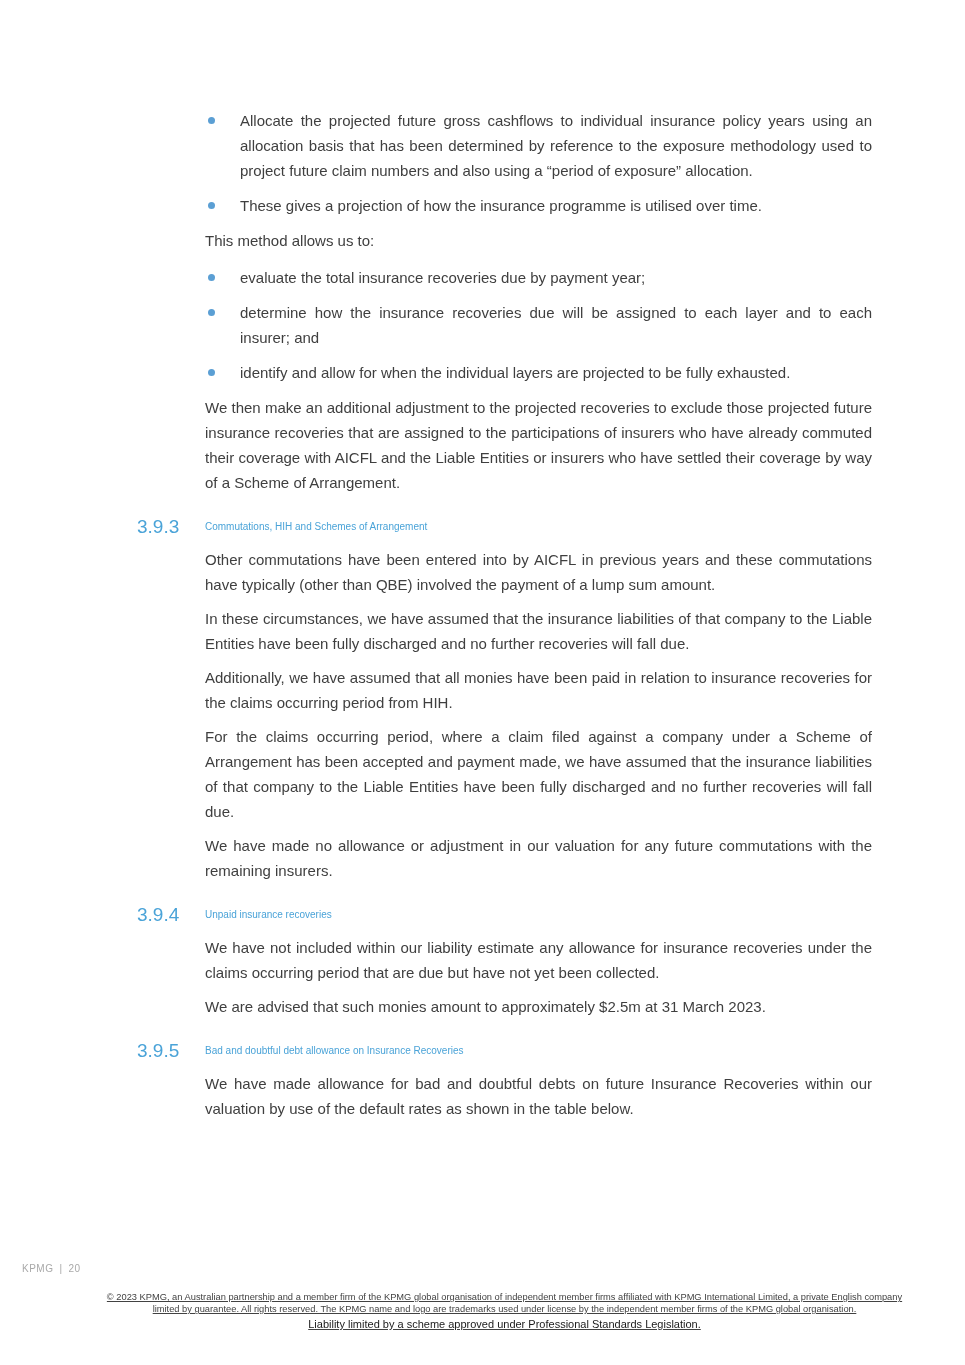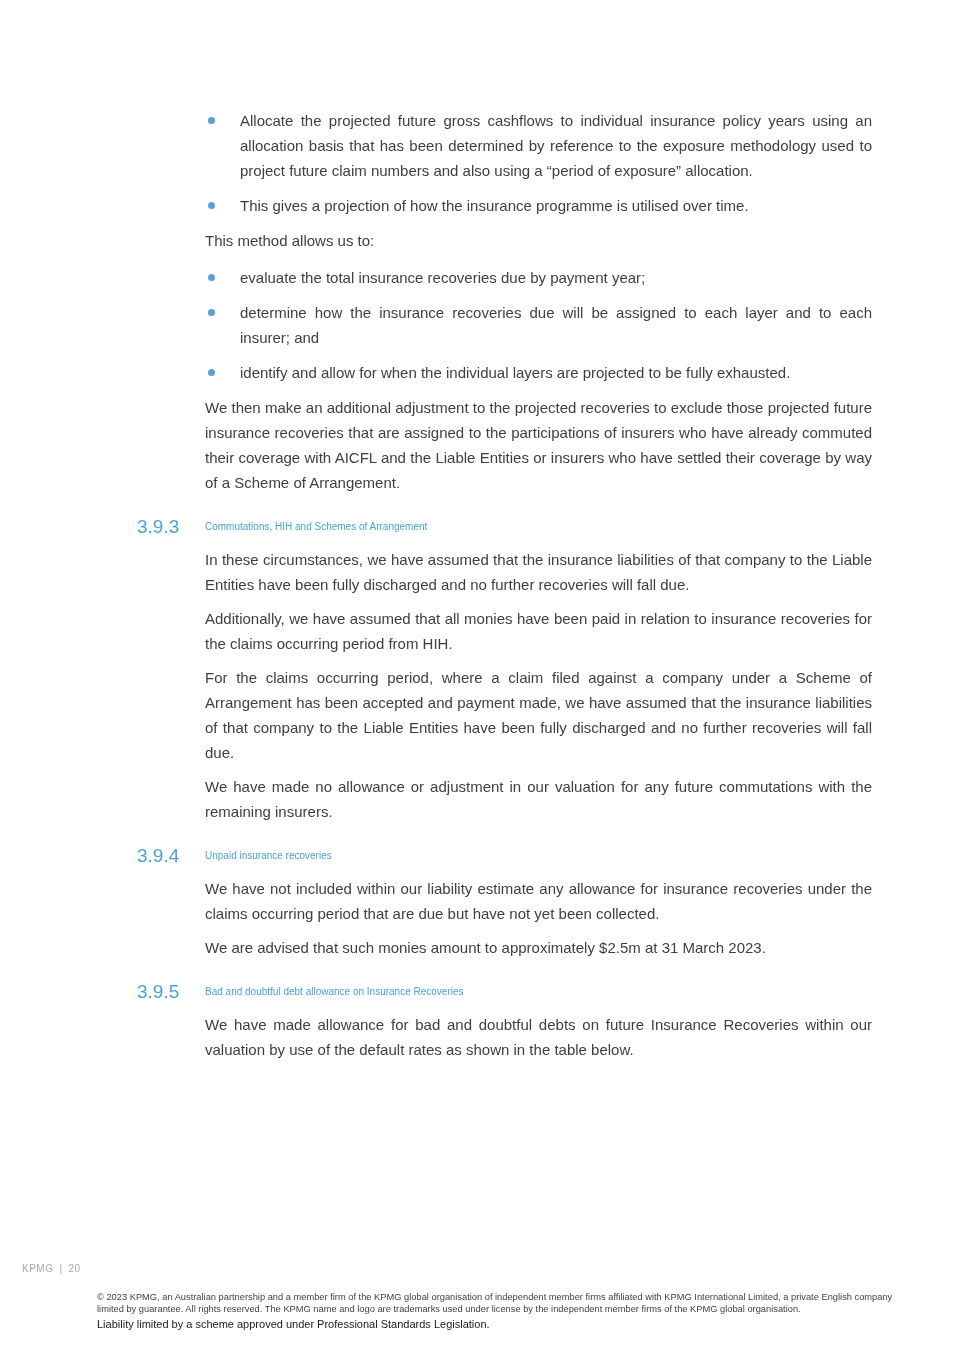--- a/index.html
+++ b/index.html
@@ -78,23 +78,25 @@
     color: #a9a9a9;
     font-size: 10px;
     letter-spacing: 0.5px;
   }
   .footer-marker .sep { margin: 0 6px; }
   .footer-legal {
     position: absolute;
     top: 1291px;
     left: 75px;
     width: 815px;
+    text-align: center;
     color: #424242;
     font-size: 9.3px;
     line-height: 12px;
+    text-decoration: underline;
   }
   .footer-liability {
     margin-top: 2px;
     color: #1a1a1a;
     font-size: 11px;
     line-height: 14px;
   }
 </style>
 </head>
 <body>
@@ -102,21 +104,21 @@
 <div class="page">
   <div class="content">
 
     <ul class="bullet-list">
       <li class="bullet-item">
         <span class="bullet-dot"></span>
         <span>Allocate the projected future gross cashflows to individual insurance policy years using an allocation basis that has been determined by reference to the exposure methodology used to project future claim numbers and also using a “period of exposure” allocation.</span>
       </li>
       <li class="bullet-item">
         <span class="bullet-dot"></span>
-        <span>This gives a projection of how the insurance programme is utilised over time.</span>
+        <span>These gives a projection of how the insurance programme is utilised over time.</span>
       </li>
     </ul>
 
     <p class="body-para">This method allows us to:</p>
 
     <ul class="bullet-list" style="margin-top: 12px;">
       <li class="bullet-item">
         <span class="bullet-dot"></span>
         <span>evaluate the total insurance recoveries due by payment year;</span>
       </li>
@@ -129,20 +131,21 @@
         <span>identify and allow for when the individual layers are projected to be fully exhausted.</span>
       </li>
     </ul>
 
     <p class="body-para">We then make an additional adjustment to the projected recoveries to exclude those projected future insurance recoveries that are assigned to the participations of insurers who have already commuted their coverage with AICFL and the Liable Entities or insurers who have settled their coverage by way of a Scheme of Arrangement.</p>
 
     <div class="section-heading">
       <span class="section-number">3.9.3</span>
       <h2 class="section-title">Commutations, HIH and Schemes of Arrangement</h2>
     </div>
+    <p class="body-para">Other commutations have been entered into by AICFL in previous years and these commutations have typically (other than QBE) involved the payment of a lump sum amount.</p>
     <p class="body-para">In these circumstances, we have assumed that the insurance liabilities of that company to the Liable Entities have been fully discharged and no further recoveries will fall due.</p>
     <p class="body-para">Additionally, we have assumed that all monies have been paid in relation to insurance recoveries for the claims occurring period from HIH.</p>
     <p class="body-para">For the claims occurring period, where a claim filed against a company under a Scheme of Arrangement has been accepted and payment made, we have assumed that the insurance liabilities of that company to the Liable Entities have been fully discharged and no further recoveries will fall due.</p>
     <p class="body-para">We have made no allowance or adjustment in our valuation for any future commutations with the remaining insurers.</p>
 
     <div class="section-heading">
       <span class="section-number">3.9.4</span>
       <h2 class="section-title">Unpaid insurance recoveries</h2>
     </div>
     <p class="body-para">We have not included within our liability estimate any allowance for insurance recoveries under the claims occurring period that are due but have not yet been collected.</p>

